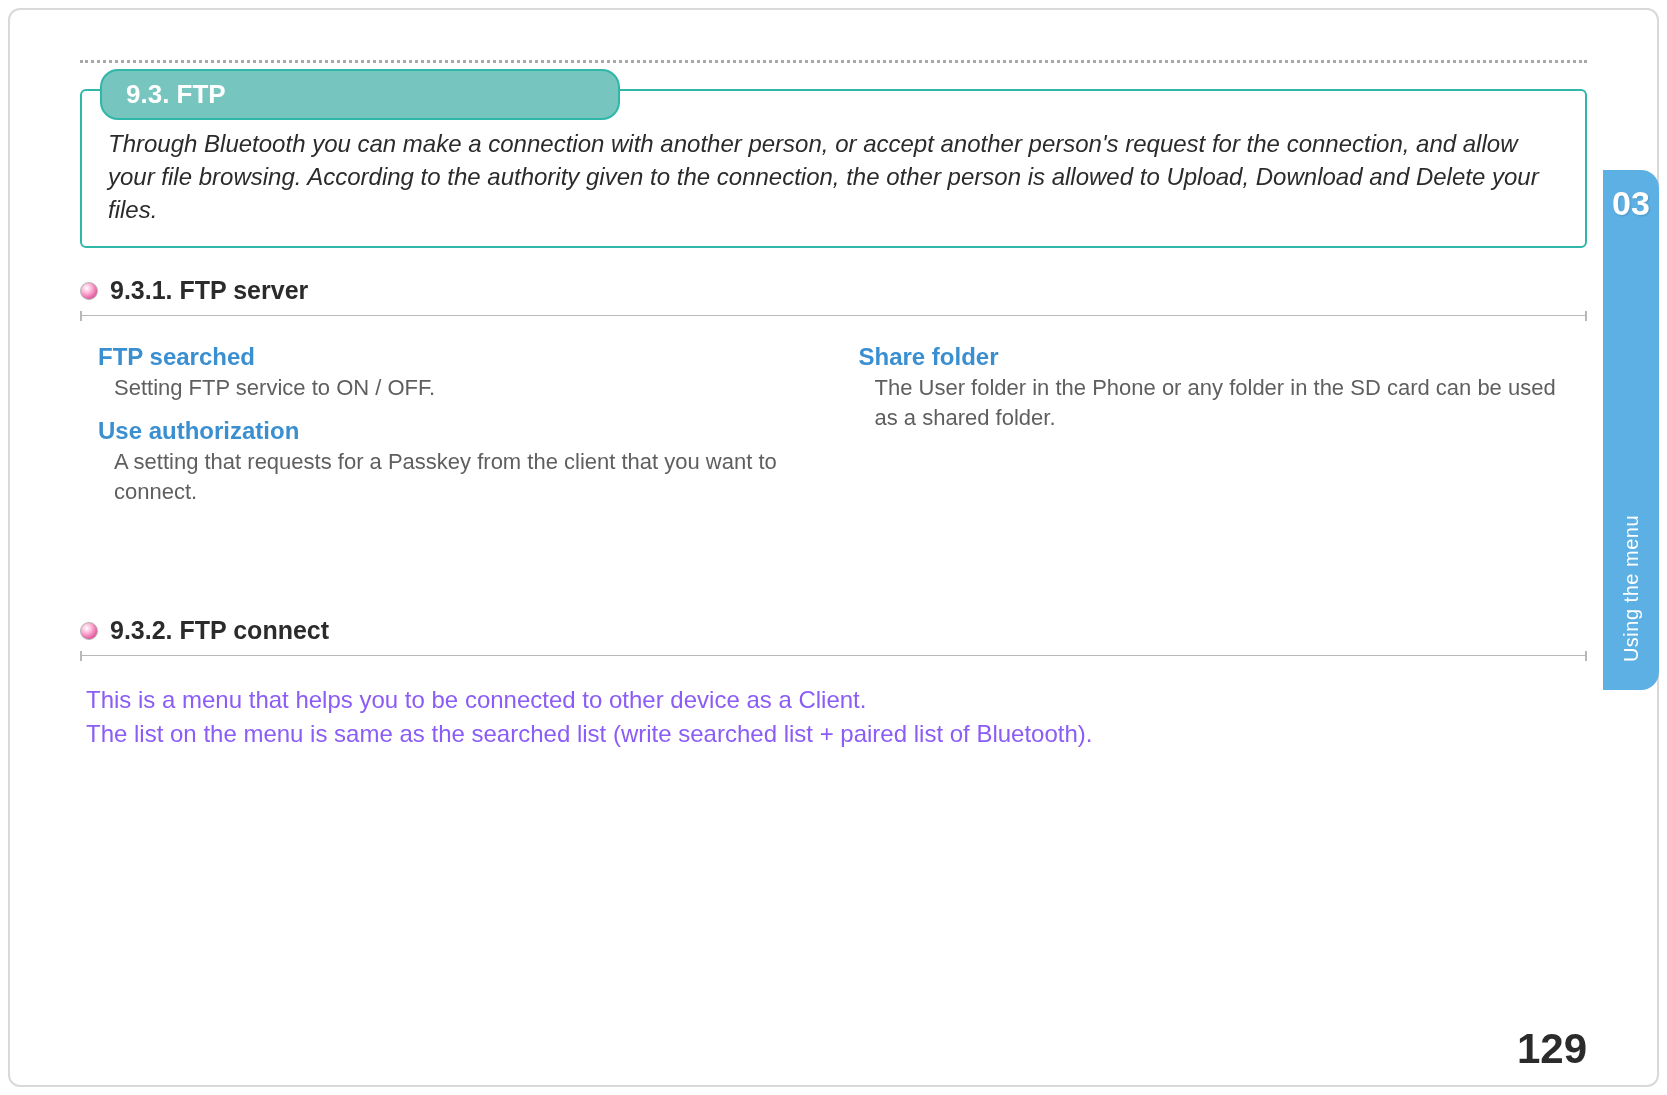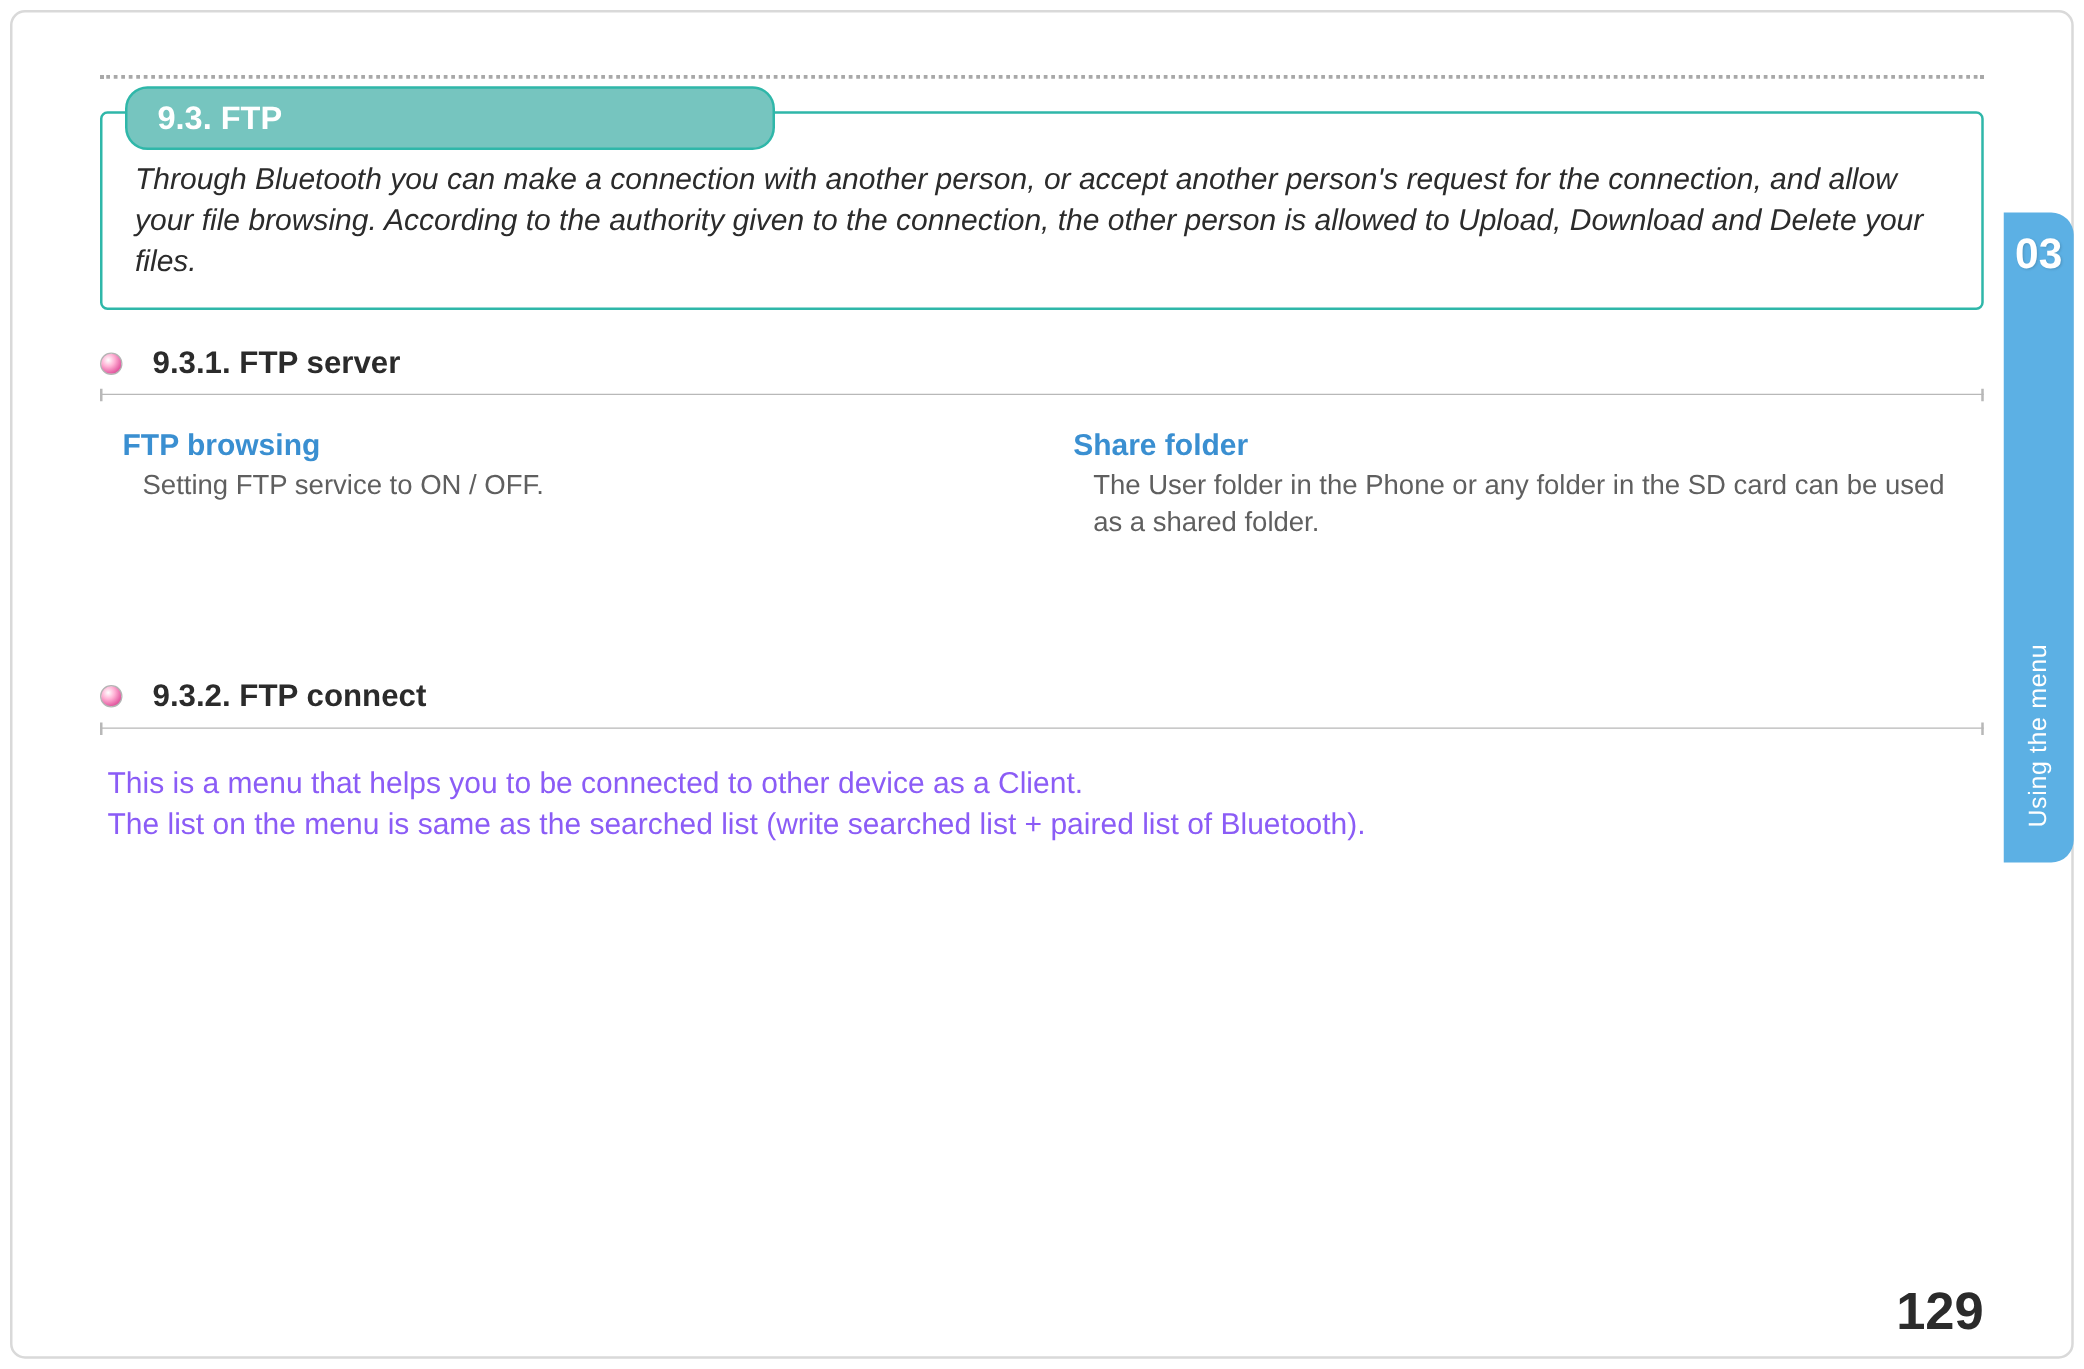--- a/index.html
+++ b/index.html
@@ -63,21 +63,20 @@
     height: 18px;
     border-radius: 50%;
     background: radial-gradient(circle at 35% 32%, #ffffff 0%, #ffb0d4 35%, #e55fa4 70%, #c23d84 100%);
     border: 1px solid #b4b4b4;
     flex-shrink: 0;
   }
   .sub-heading {
     font-size: 25px;
     font-weight: bold;
     color: #2b2b2b;
-    margin-left: 12px;
   }
   .thin-rule-wrap {
     position: relative;
     height: 10px;
     margin: 6px 0 18px 0;
   }
   .thin-rule {
     border: none;
     border-top: 1px solid #b8b8b8;
     position: absolute;
@@ -174,22 +173,26 @@
   </div>
   <div class="thin-rule-wrap">
     <span class="tick left"></span>
     <hr class="thin-rule">
     <span class="tick right"></span>
   </div>
 
   <div class="two-col">
     <div class="col">
       <div class="item">
-        <div class="item-title">FTP browsing</div>
+        <div class="item-title">FTP searched</div>
         <div class="item-desc">Setting FTP service to ON / OFF.</div>
+      </div>
+      <div class="item">
+        <div class="item-title">Use authorization</div>
+        <div class="item-desc">A setting that requests for a Passkey from the client that you want to connect.</div>
       </div>
     </div>
     <div class="col">
       <div class="item">
         <div class="item-title">Share folder</div>
         <div class="item-desc">The User folder in the Phone or any folder in the SD card can be used as a shared folder.</div>
       </div>
     </div>
   </div>
 

